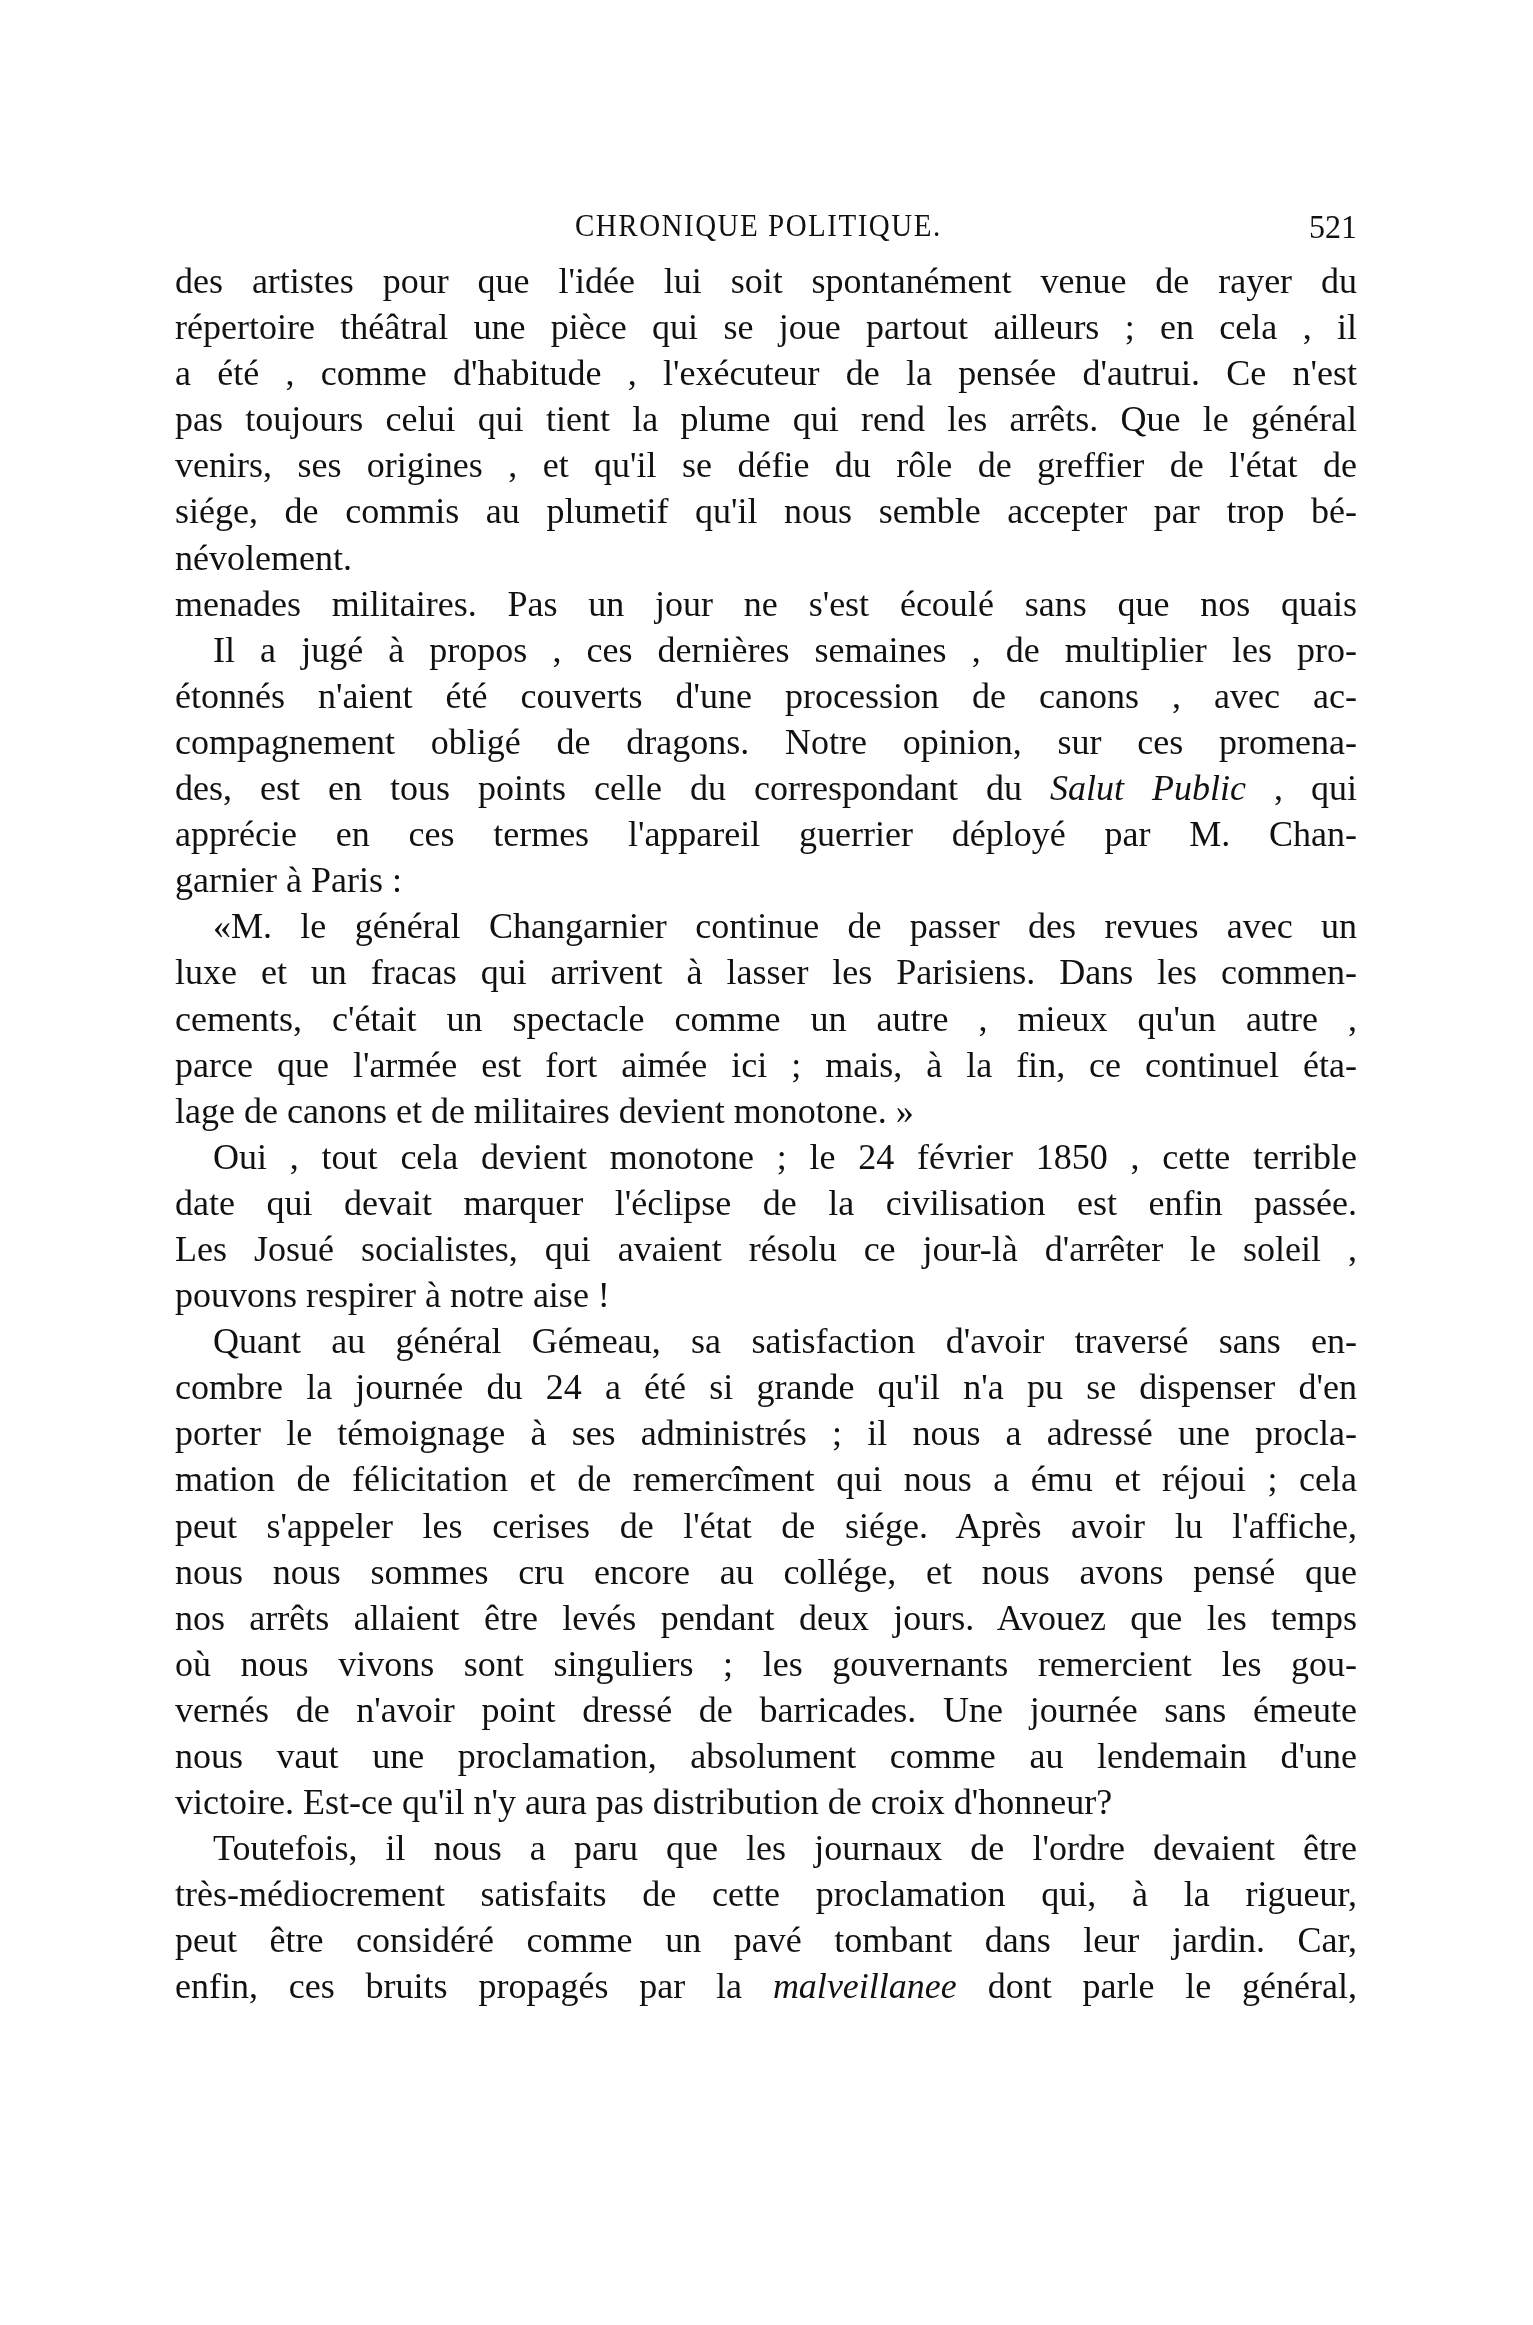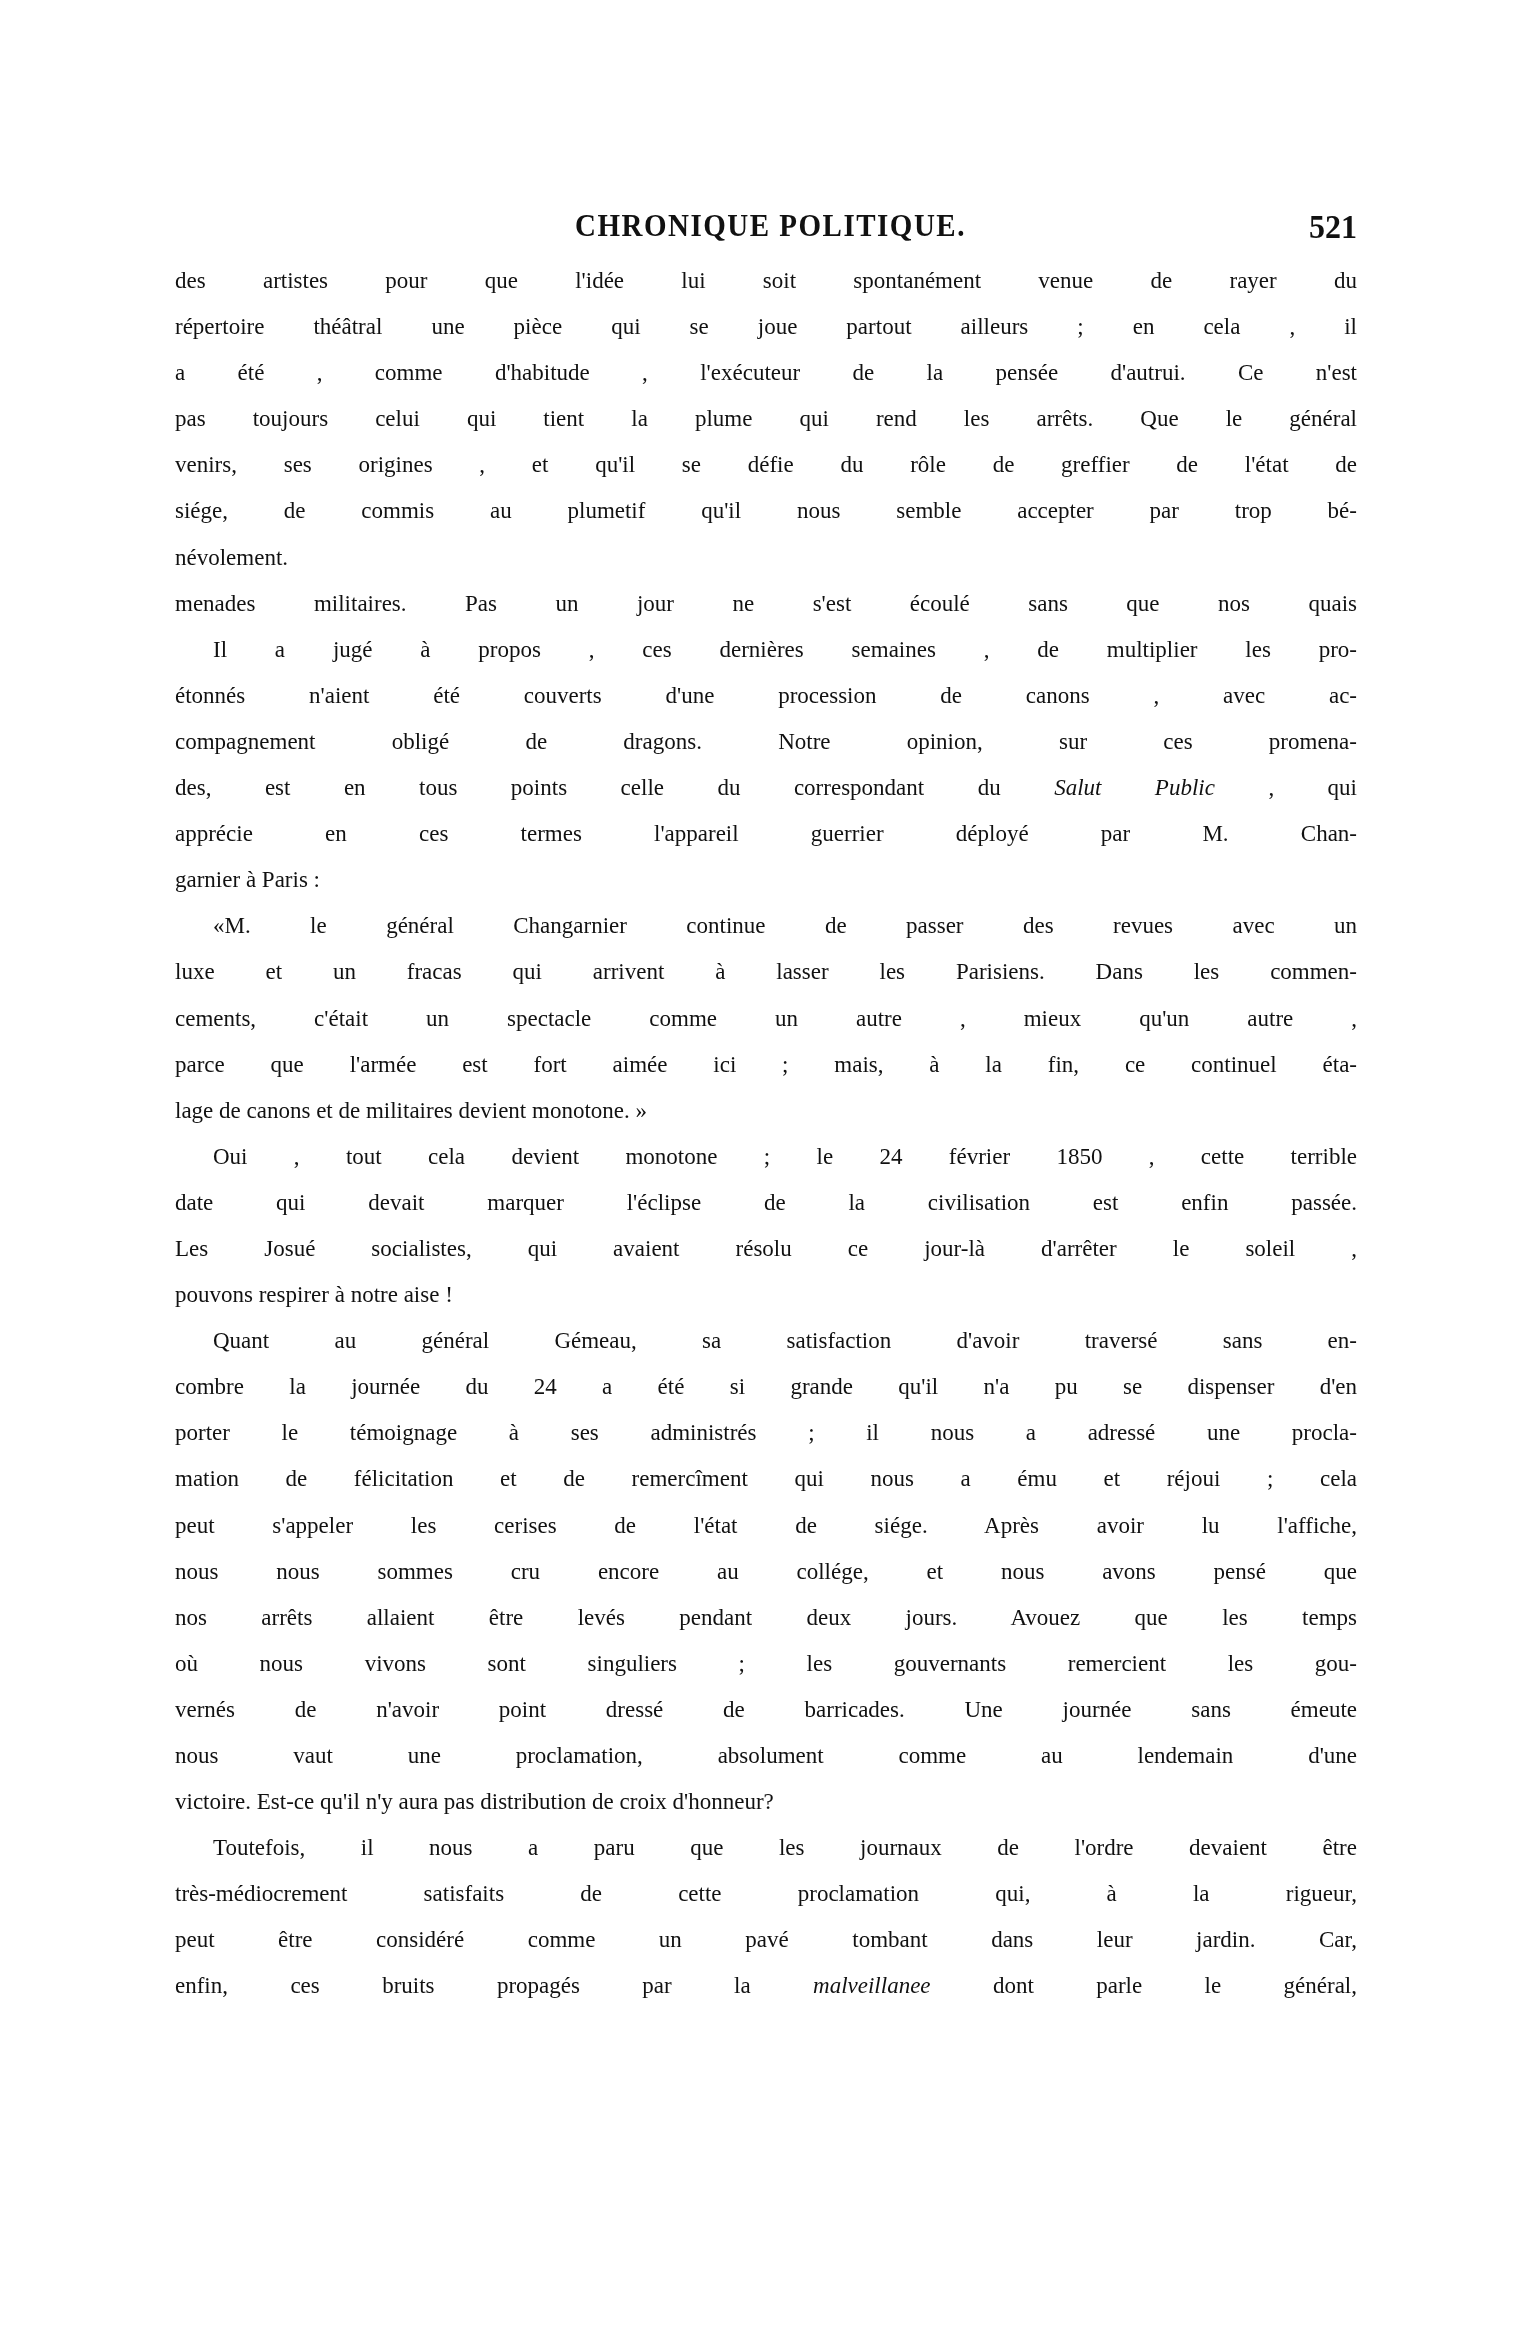--- a/index.html
+++ b/index.html
@@ -1,24 +1,24 @@
 <!DOCTYPE html>
 <html><head>
 <meta charset="utf-8">
 <style>
   html, body { margin: 0; padding: 0; background: #ffffff; }
   body { width: 1533px; height: 2325px; position: relative; overflow: hidden; color: #111111;
          font-family: "Liberation Serif", "DejaVu Serif", serif; }
-  .running-head { position: absolute; top: 207px; left: 175px; width: 1182px; height: 34px; font-weight: bold; }
+  .running-head { position: absolute; top: 207px; left: 175px; width: 1182px; height: 34px; }
   .running-title { position: absolute; left: 400px; top: 0; font-size: 29px; letter-spacing: 1.5px;
                    transform: scaleY(1.12); transform-origin: left top; white-space: nowrap; }
   .page-number { position: absolute; right: 0; top: 0; font-size: 32px; transform: scaleY(1.08);
                  transform-origin: right top; }
   .body-text { position: absolute; top: 258px; left: 175px; width: 1182px; }
-  .line { display: block; height: 46.1px; line-height: 46.1px; font-size: 23px; white-space: nowrap;
+  .line { display: block; height: 46.1px; line-height: 46.1px; font-size: 36px; white-space: nowrap;
           text-align: justify; text-align-last: justify; overflow: visible; }
   .line.indent { padding-left: 38px; }
   .line.last { text-align-last: left; }
   .line .it { font-style: italic; }
 </style>
 </head>
 <body>
 
 <div class="running-head">
   <span class="running-title">CHRONIQUE POLITIQUE.</span>

